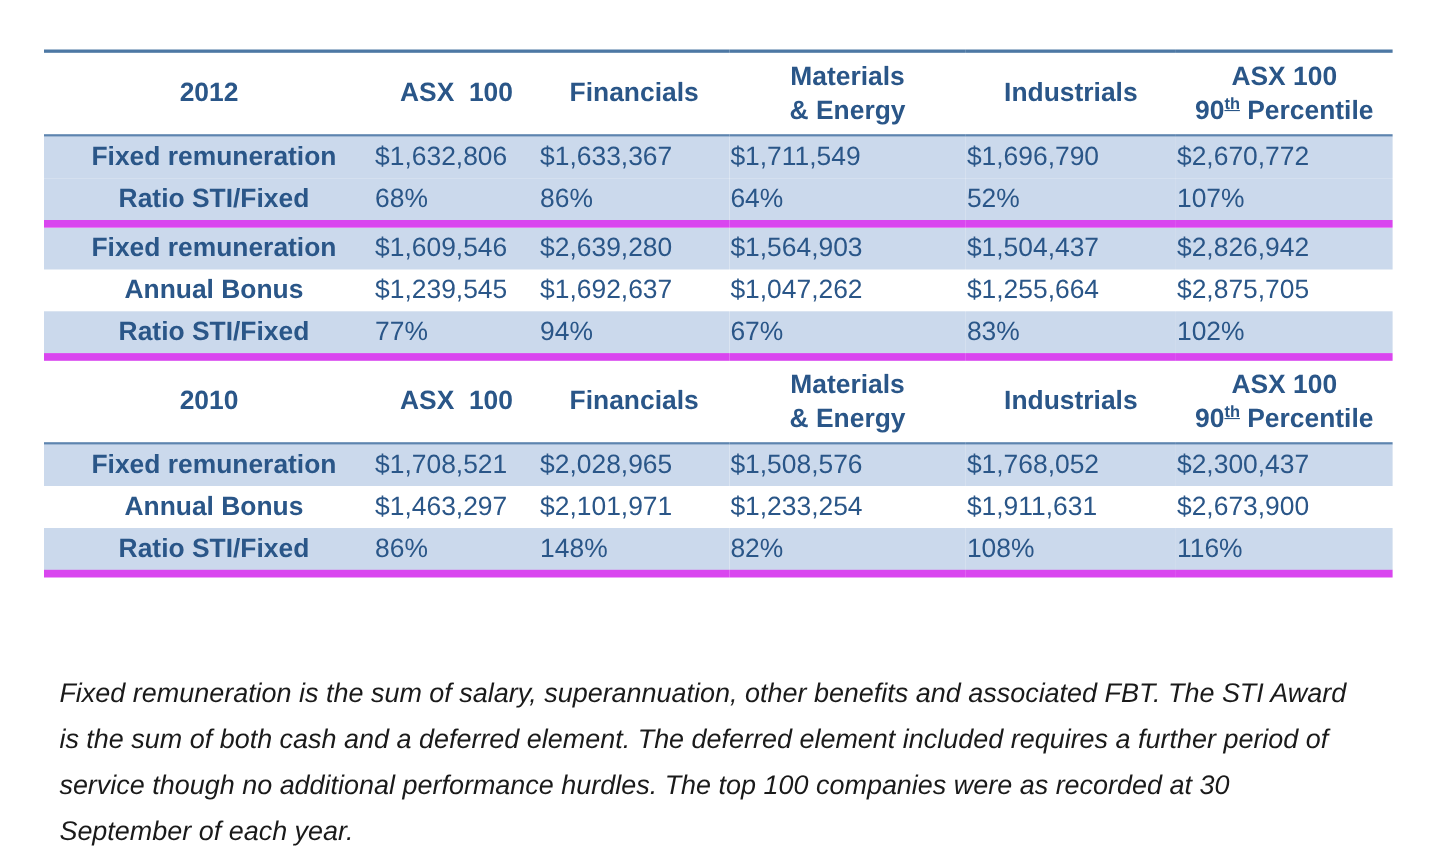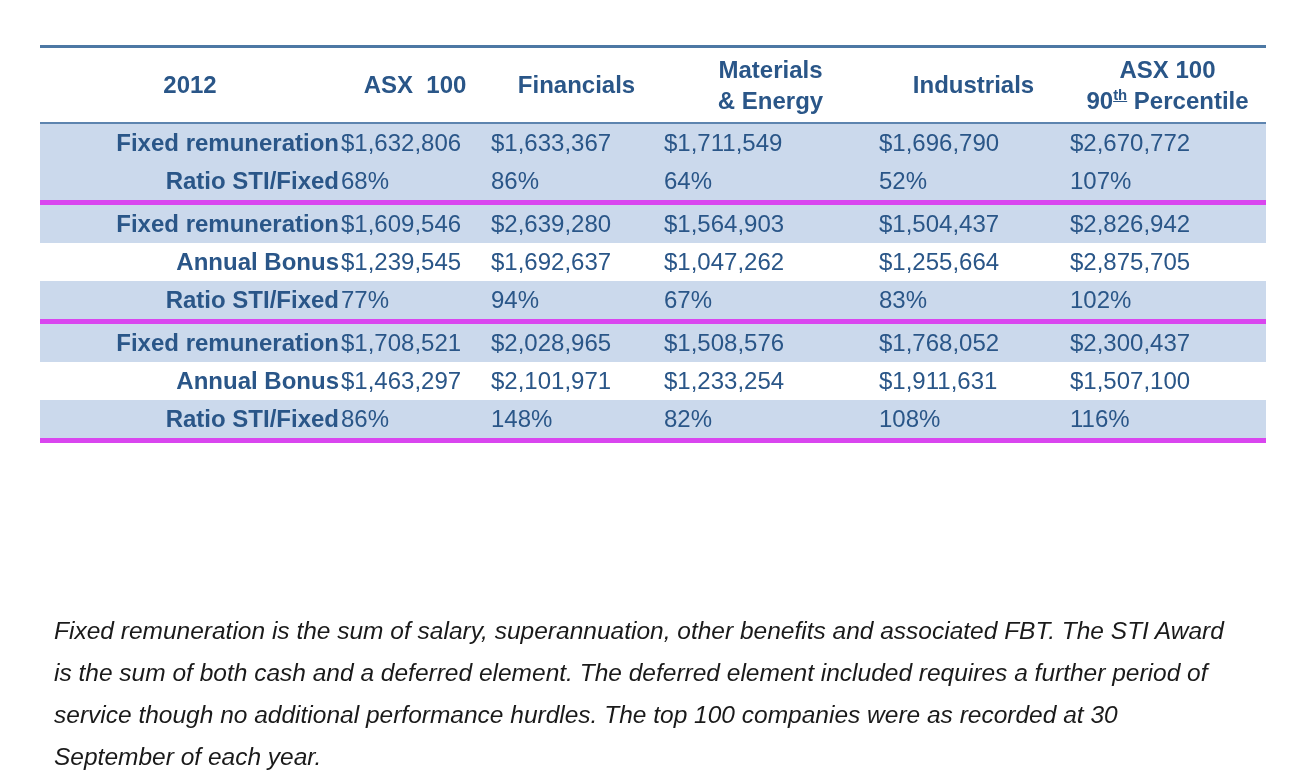--- a/index.html
+++ b/index.html
@@ -48,23 +48,23 @@
   td.ch   { text-align: center; white-space: pre-wrap; }
   td.ch sup { font-size: 62%; text-decoration: underline; }
   
   tr.data td {
     height: 36px;
     vertical-align: middle;
     font-size: 24px;
   }
   tr.shaded td { background: #cbd9ec; }
   tr.plain  td { background: #ffffff; }
-  tr.ratio td { border-bottom: 5px solid #d946ef; }
+  tr.ratio td { border-bottom: 7px solid #d946ef; }
   td.rl {
-    text-align: right;
+    text-align: center;
     font-weight: bold;
     padding-left: 10px;
   }
   td.v {
     text-align: left;
     padding-right: 10px;
     font-weight: normal;
   }
   
   .footnote {
@@ -142,35 +142,43 @@
           <td class="rl">Ratio STI/Fixed</td>
           <td class="v">77%</td>
           <td class="v">94%</td>
           <td class="v">67%</td>
           <td class="v">83%</td>
           <td class="v">102%</td>
         </tr>
       </tbody>
 
       <tbody>
+        <tr class="hdr">
+          <td class="year">2010</td>
+          <td class="ch">ASX  100</td>
+          <td class="ch">Financials</td>
+          <td class="ch"><span>Materials</span><br><span>&amp; Energy</span></td>
+          <td class="ch">Industrials</td>
+          <td class="ch"><span>ASX 100</span><br><span>90</span><sup>th</sup> <span>Percentile</span></td>
+        </tr>
         <tr class="data shaded">
           <td class="rl">Fixed remuneration</td>
           <td class="v">$1,708,521</td>
           <td class="v">$2,028,965</td>
           <td class="v">$1,508,576</td>
           <td class="v">$1,768,052</td>
           <td class="v">$2,300,437</td>
         </tr>
         <tr class="data plain">
           <td class="rl">Annual Bonus</td>
           <td class="v">$1,463,297</td>
           <td class="v">$2,101,971</td>
           <td class="v">$1,233,254</td>
           <td class="v">$1,911,631</td>
-          <td class="v">$1,507,100</td>
+          <td class="v">$2,673,900</td>
         </tr>
         <tr class="data shaded ratio">
           <td class="rl">Ratio STI/Fixed</td>
           <td class="v">86%</td>
           <td class="v">148%</td>
           <td class="v">82%</td>
           <td class="v">108%</td>
           <td class="v">116%</td>
         </tr>
       </tbody>

